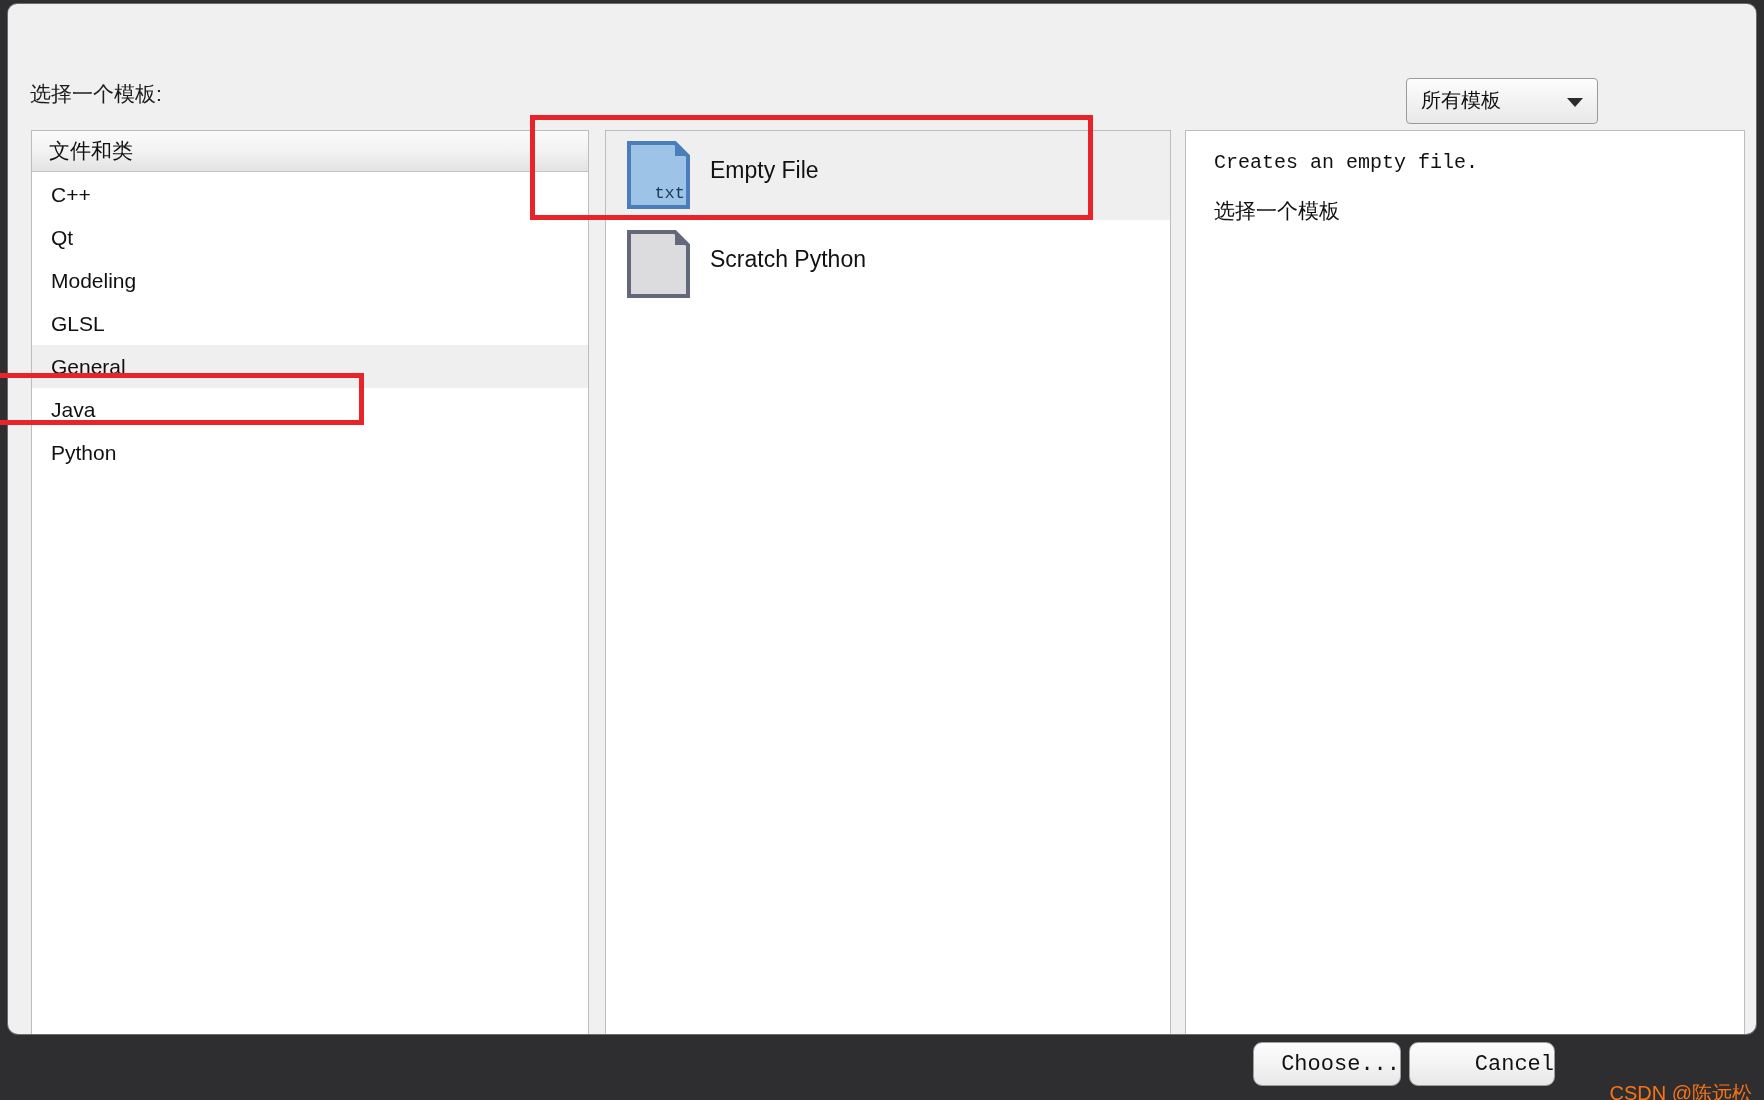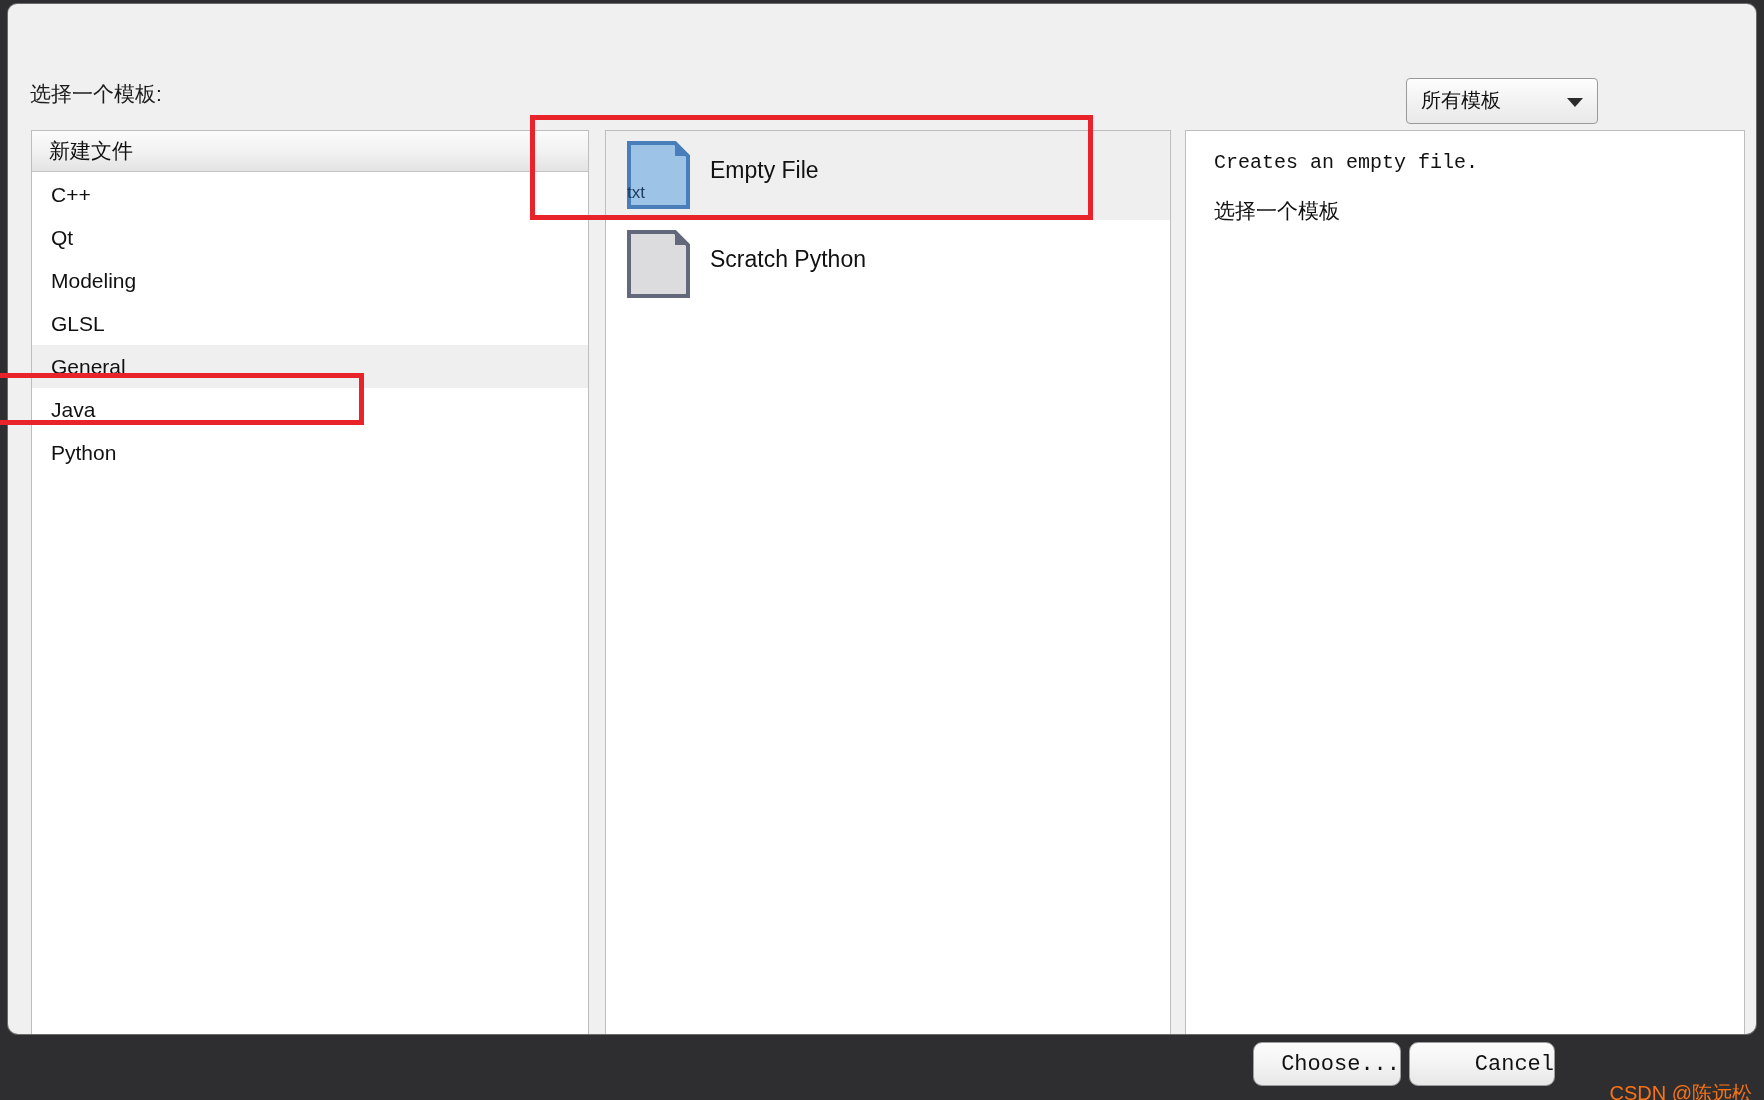--- a/index.html
+++ b/index.html
@@ -166,24 +166,24 @@
     position: absolute;
     left: 104px; top: 26px;
     font-size: 23px;
     color: #111;
     white-space: nowrap;
   }
   .doc-ext {
     position: absolute;
     left: 0; right: 14px;
     bottom: 8px;
-    text-align: left;
+    text-align: right;
     font-size: 17px;
     color: #1c3a5c;
-    font-family: Liberation Sans, sans-serif;
+    font-family: Liberation Mono, monospace;
   }
 
   
   #desc-line1 {
     position: absolute;
     left: 28px; top: 20px;
     font-size: 20px;
     color: #111;
     font-family: "Liberation Mono", monospace;
     white-space: nowrap;
@@ -241,21 +241,21 @@
 
 
   <div id="prompt-label">选择一个模板:</div>
   <div id="template-filter">
     <span id="template-filter-label">所有模板</span>
     <span id="template-filter-arrow"></span>
   </div>
 
   <div id="category-panel" class="panel">
     <div id="category-header">
-      <span id="category-header-label">新建文件</span>
+      <span id="category-header-label">文件和类</span>
     </div>
     <div id="category-list">
       <div class="cat-item">C++</div>
       <div class="cat-item">Qt</div>
       <div class="cat-item">Modeling</div>
       <div class="cat-item">GLSL</div>
       <div class="cat-item selected">General</div>
       <div class="cat-item">Java</div>
       <div class="cat-item">Python</div>
     </div>

